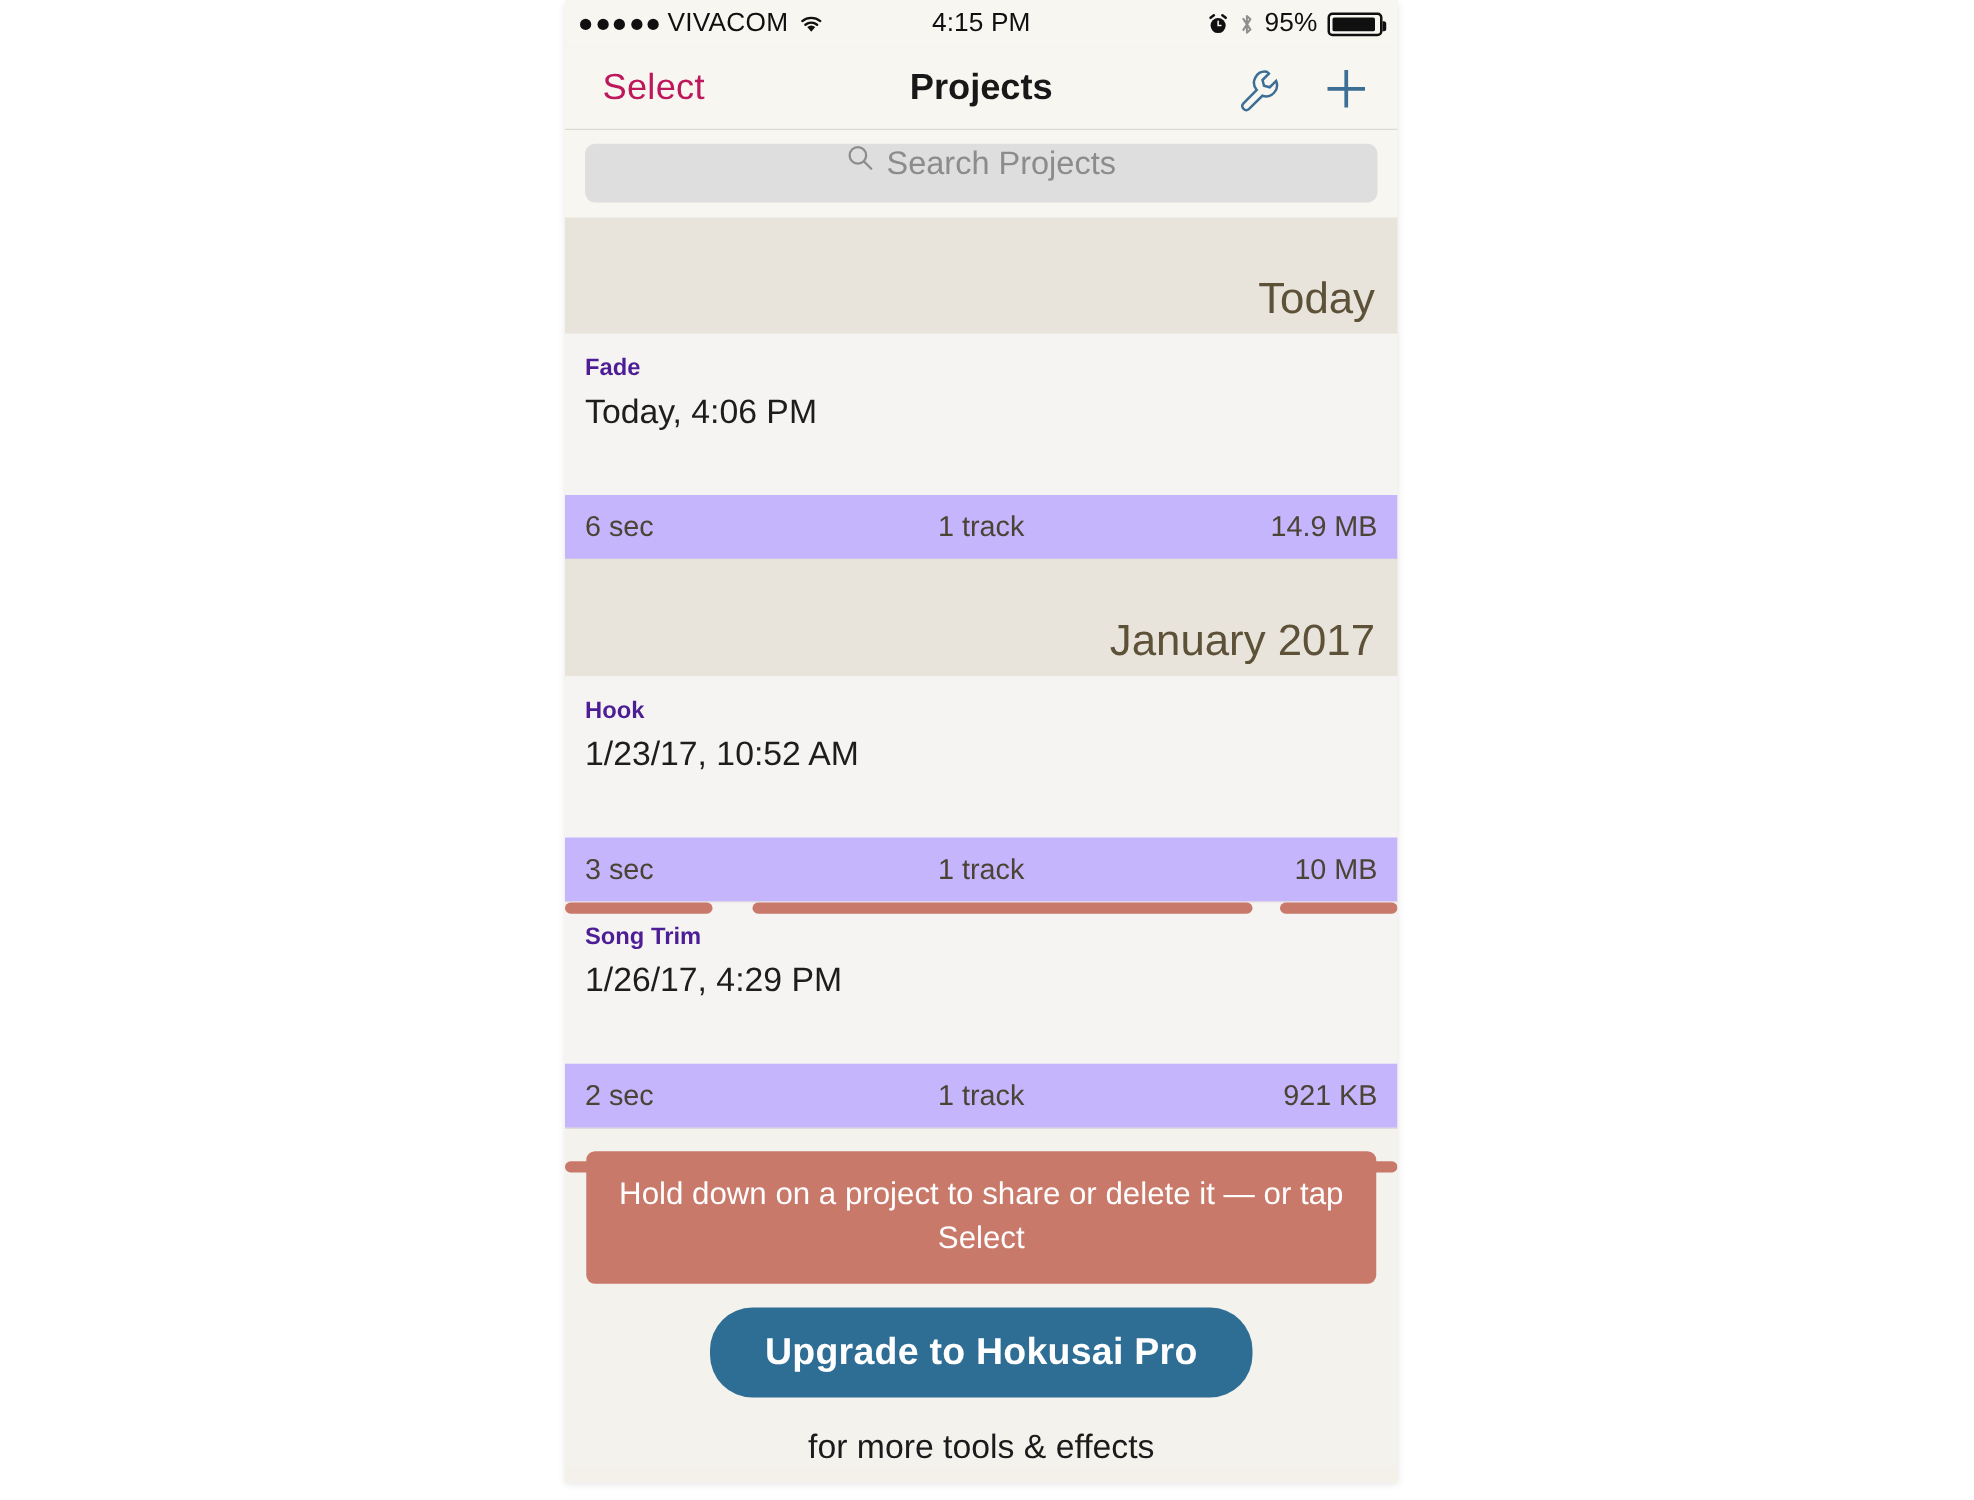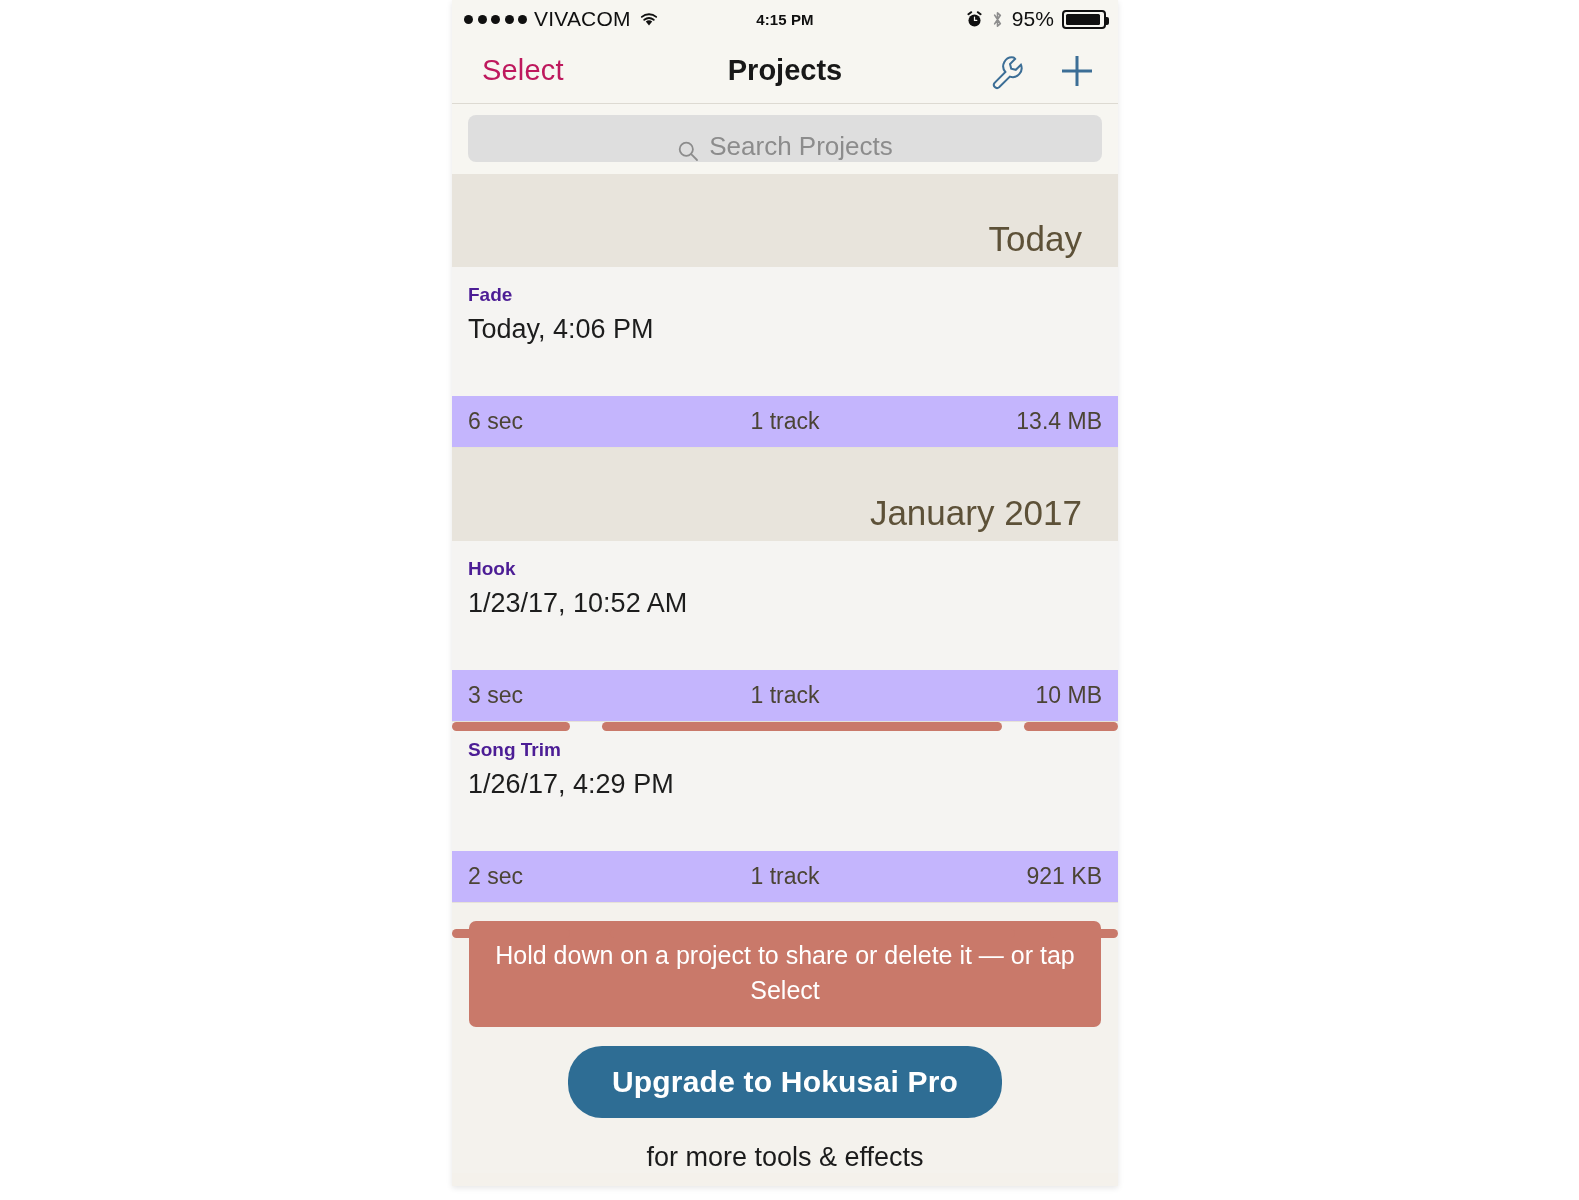--- a/index.html
+++ b/index.html
@@ -38,21 +38,21 @@
     background: #f7f6f1;
     display: flex;
     align-items: center;
     padding: 0 12px;
     box-sizing: border-box;
     font-size: 21px;
     color: #101010;
     letter-spacing: 0.1px;
   }
   .sb-left { display: flex; align-items: center; gap: 7px; flex: 1 1 0; }
-  .sb-center { display: flex; align-items: center; justify-content: center; flex: 0 0 auto; font-weight: 700; font-size: 15px; }
+  .sb-center { display: flex; align-items: center; justify-content: center; flex: 0 0 auto; font-weight: 400; font-size: 21px; }
   .sb-right { display: flex; align-items: center; justify-content: flex-end; gap: 8px; flex: 1 1 0; }
 
   .signal-dots { display: flex; gap: 4.5px; align-items: center; }
   .signal-dots i {
     display: block; width: 9px; height: 9px; border-radius: 50%;
     background: #101010;
   }
   .carrier { font-size: 21px; letter-spacing: 0.2px; }
 
   .wifi-icon { width: 22px; height: 16px; display:block; }
@@ -96,38 +96,38 @@
   .search-wrap {
     background: #f7f6f1;
     padding: 11px 16px 12px 16px;
     box-sizing: border-box;
   }
   .search-field {
     background: #dedede;
     border-radius: 8px;
     height: 47px;
     display: flex;
-    align-items: flex-end;
+    align-items: flex-start;
     justify-content: center;
     gap: 10px;
     cursor: text;
   }
   .search-icon { width: 22px; height: 22px; display:block; }
   .search-placeholder { font-size: 26px; color: #8c8c8c; }
 
   
   .list { background: #f4f1eb; }
 
   .section-header {
     background: #e8e4dc;
     height: 93px;
     display: flex;
     align-items: flex-end;
     justify-content: flex-end;
-    padding: 0 36px 8px 0;
+    padding: 0 18px 8px 0;
     box-sizing: border-box;
     color: #5d5138;
     font-size: 35px;
   }
 
   .project-row { position: relative; }
   .row-body {
     background: #f5f4f2;
     padding: 16px 0 0 16px;
     box-sizing: border-box;
@@ -275,21 +275,21 @@
       <div class="section-header">Today</div>
 
       <div class="project-row">
         <div class="row-body">
           <div class="row-title">Fade</div>
           <div class="row-sub">Today, 4:06 PM</div>
         </div>
         <div class="row-meta">
           <span class="meta-dur">6 sec</span>
           <span class="meta-tracks">1 track</span>
-          <span class="meta-size">13.4 MB</span>
+          <span class="meta-size">14.9 MB</span>
         </div>
       </div>
 
       <div class="section-header">January 2017</div>
 
       <div class="project-row">
         <div class="row-body">
           <div class="row-title">Hook</div>
           <div class="row-sub">1/23/17, 10:52 AM</div>
         </div>

